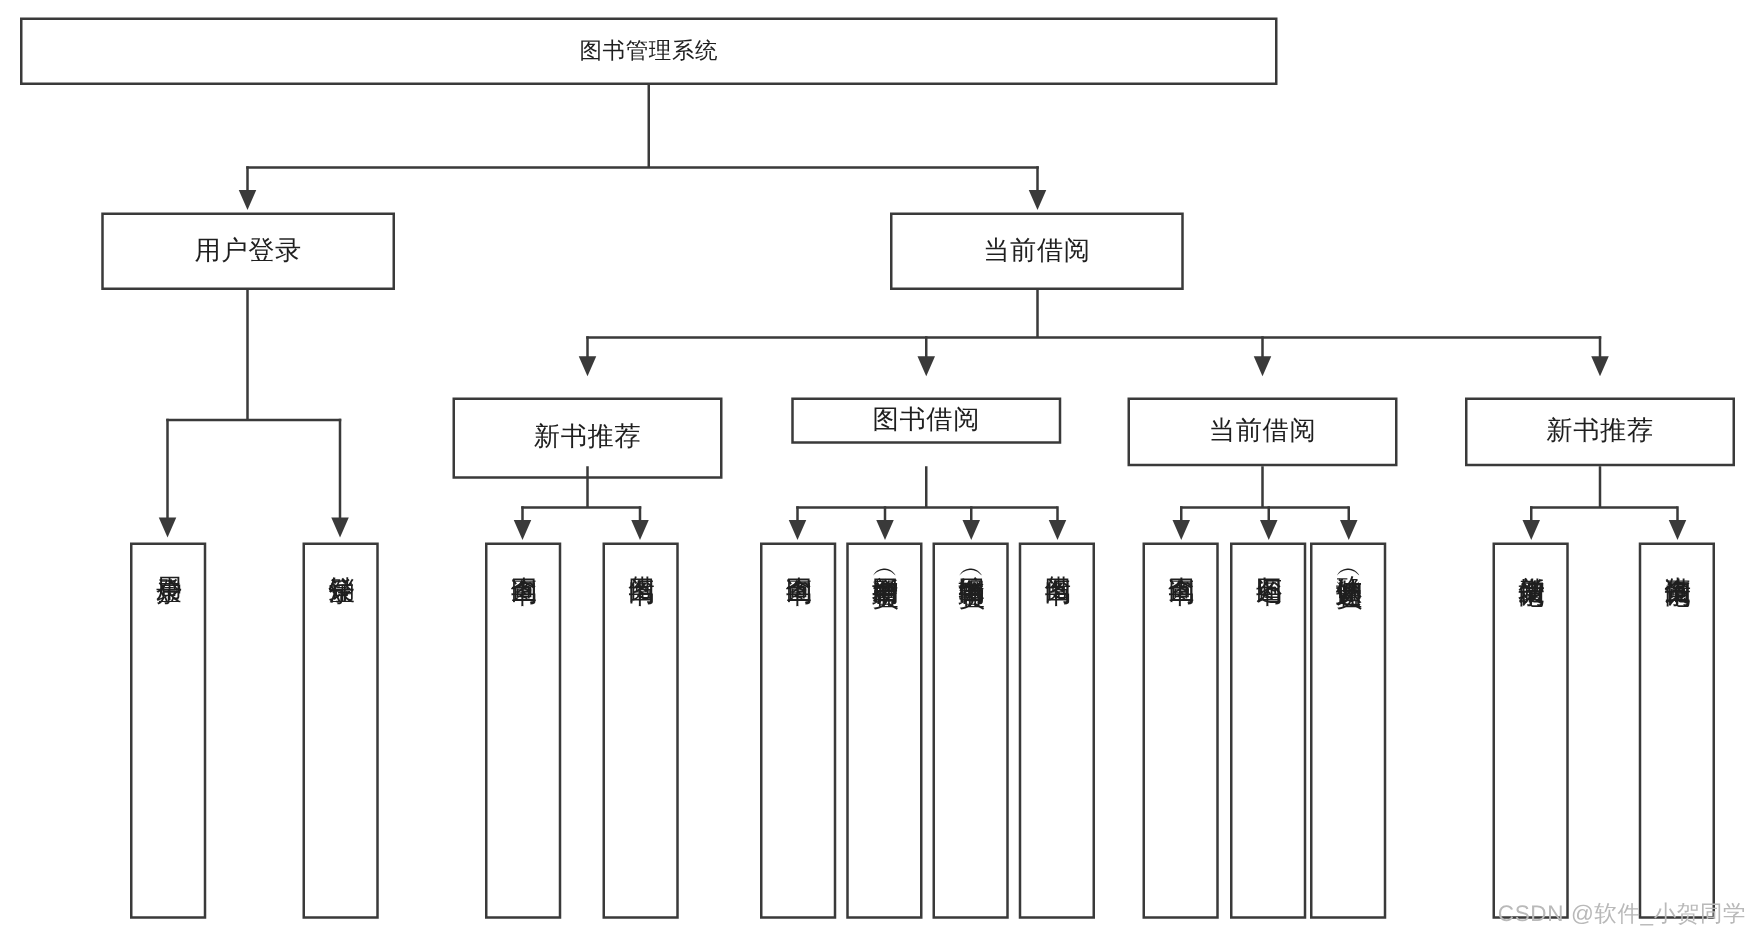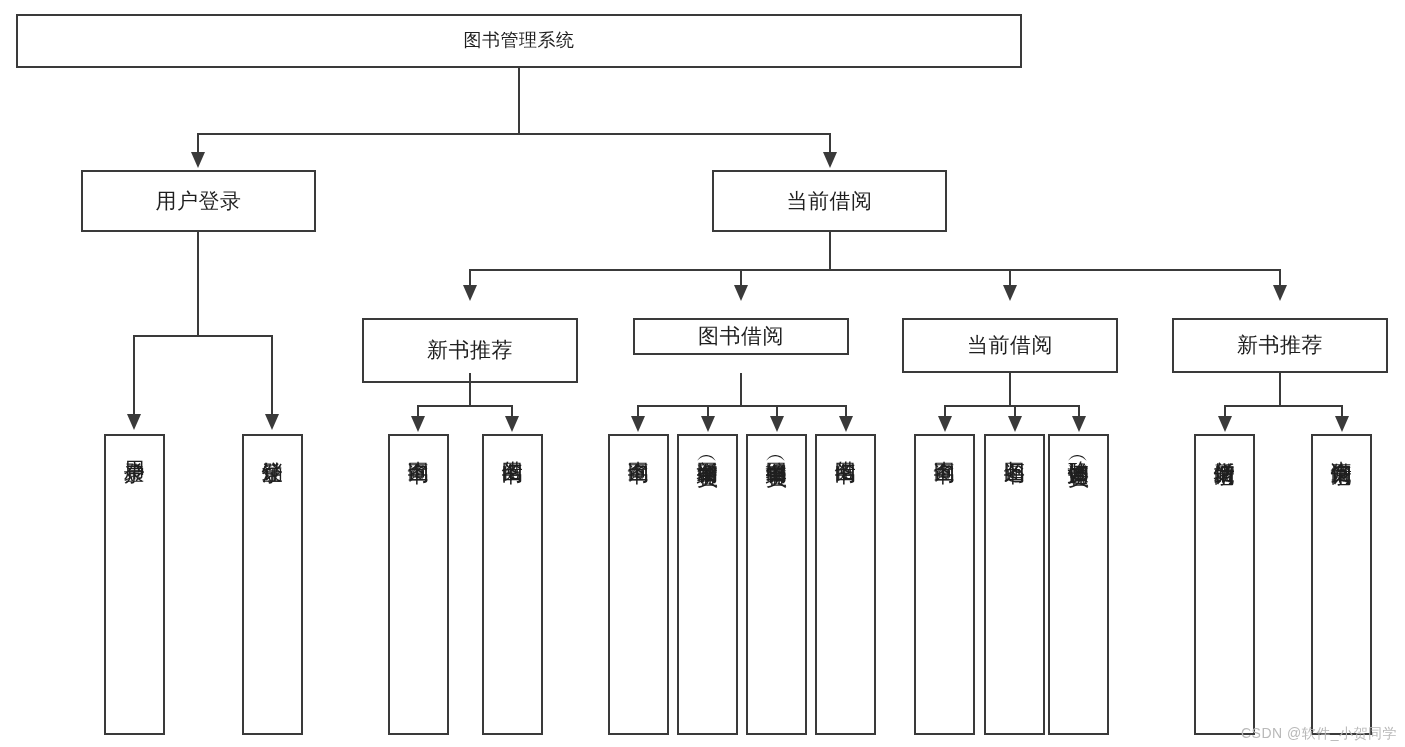--- a/index.html
+++ b/index.html
@@ -70,21 +70,21 @@
     border-left: 7px solid transparent;
     border-right: 7px solid transparent;
     border-top: 16px solid #3a3a3a;
   }
 
   
   .watermark {
     position: absolute;
     right: 8px;
     bottom: 4px;
-    font-size: 14px;
+    font-size: 18px;
     color: #b9b9b9;
     white-space: nowrap;
     letter-spacing: 0.5px;
   }
 </style>
 </head>
 <body>
 
 <div id="canvas">
 

